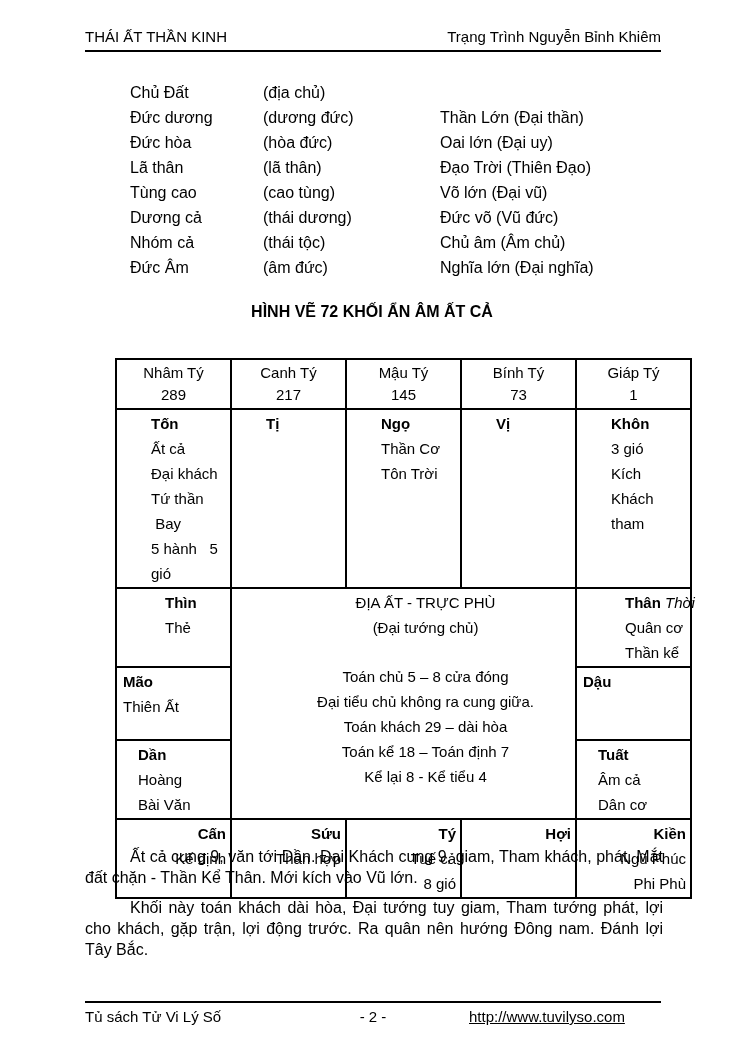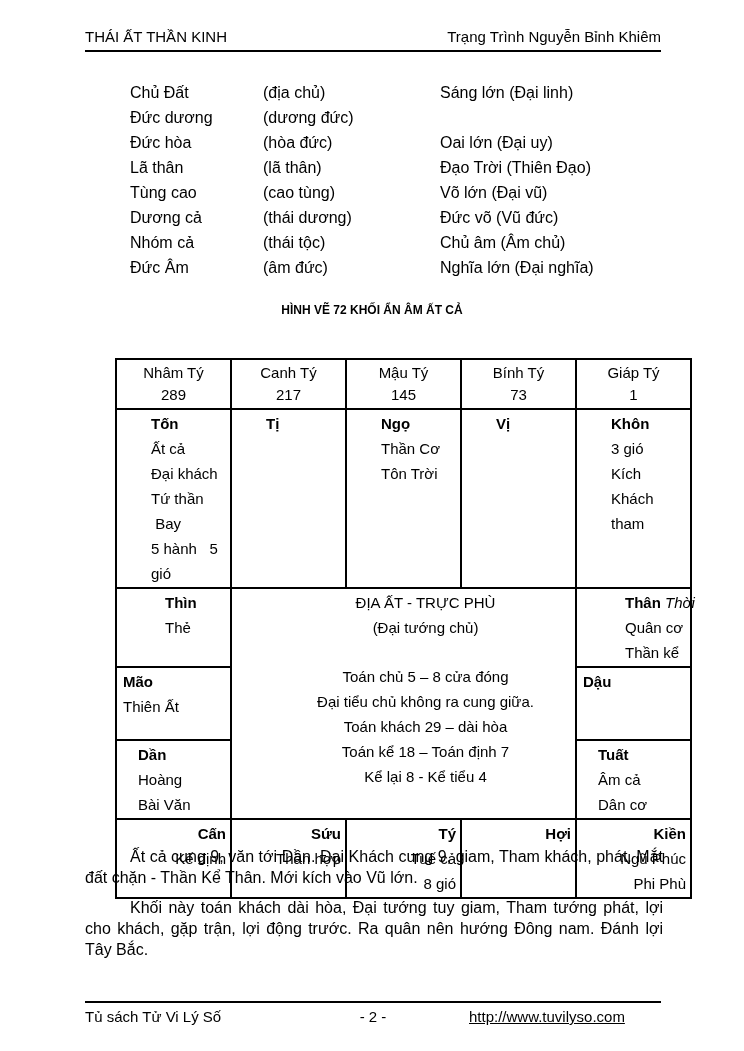--- a/index.html
+++ b/index.html
@@ -12,21 +12,21 @@
     position:absolute;left:85px;width:576px;top:28px;
     display:flex;justify-content:space-between;align-items:flex-end;
     font-size:15px;padding-bottom:5px;border-bottom:2px solid #000;gap:8px;
   }
   
   .term-list{position:absolute;left:130px;top:80px;font-size:16px;}
   .list-row{display:grid;grid-template-columns:133px 177px 1fr;line-height:25px;}
   
   .figure-title{
     position:absolute;left:0;top:303px;width:744px;text-align:center;
-    font-weight:bold;font-size:12px;
+    font-weight:bold;font-size:16px;
   }
   
   .khoi-table{
     position:absolute;left:115px;top:358px;width:575px;
     border-collapse:collapse;table-layout:fixed;font-size:15px;
   }
   .khoi-table td{
     border:2px solid #000;vertical-align:top;padding:1px 4px 1px 6px;margin-left:48px;
   }
   .khoi-table td.hdr{text-align:center;vertical-align:middle;padding:2px 2px;}
@@ -64,25 +64,25 @@
 
 <div class="page-header">
   <span>THÁI ẤT THẦN KINH</span>
   <span>Trạng Trình Nguyễn Bỉnh Khiêm</span>
 </div>
 
 <div class="term-list">
   <div class="list-row">
     <span>Chủ Đất</span>
     <span>(địa chủ)</span>
-    <span>Sáng lớn (Đại linh)</span>
   </div>
   <div class="list-row">
     <span>Đức dương</span>
     <span>(dương đức)</span>
+    <span>Thần Lớn (Đại thần)</span>
   </div>
   <div class="list-row">
     <span>Đức hòa</span>
     <span>(hòa đức)</span>
     <span>Oai lớn (Đại uy)</span>
   </div>
   <div class="list-row">
     <span>Lã thân</span>
     <span>(lã thân)</span>
     <span>Đạo Trời (Thiên Đạo)</span>

